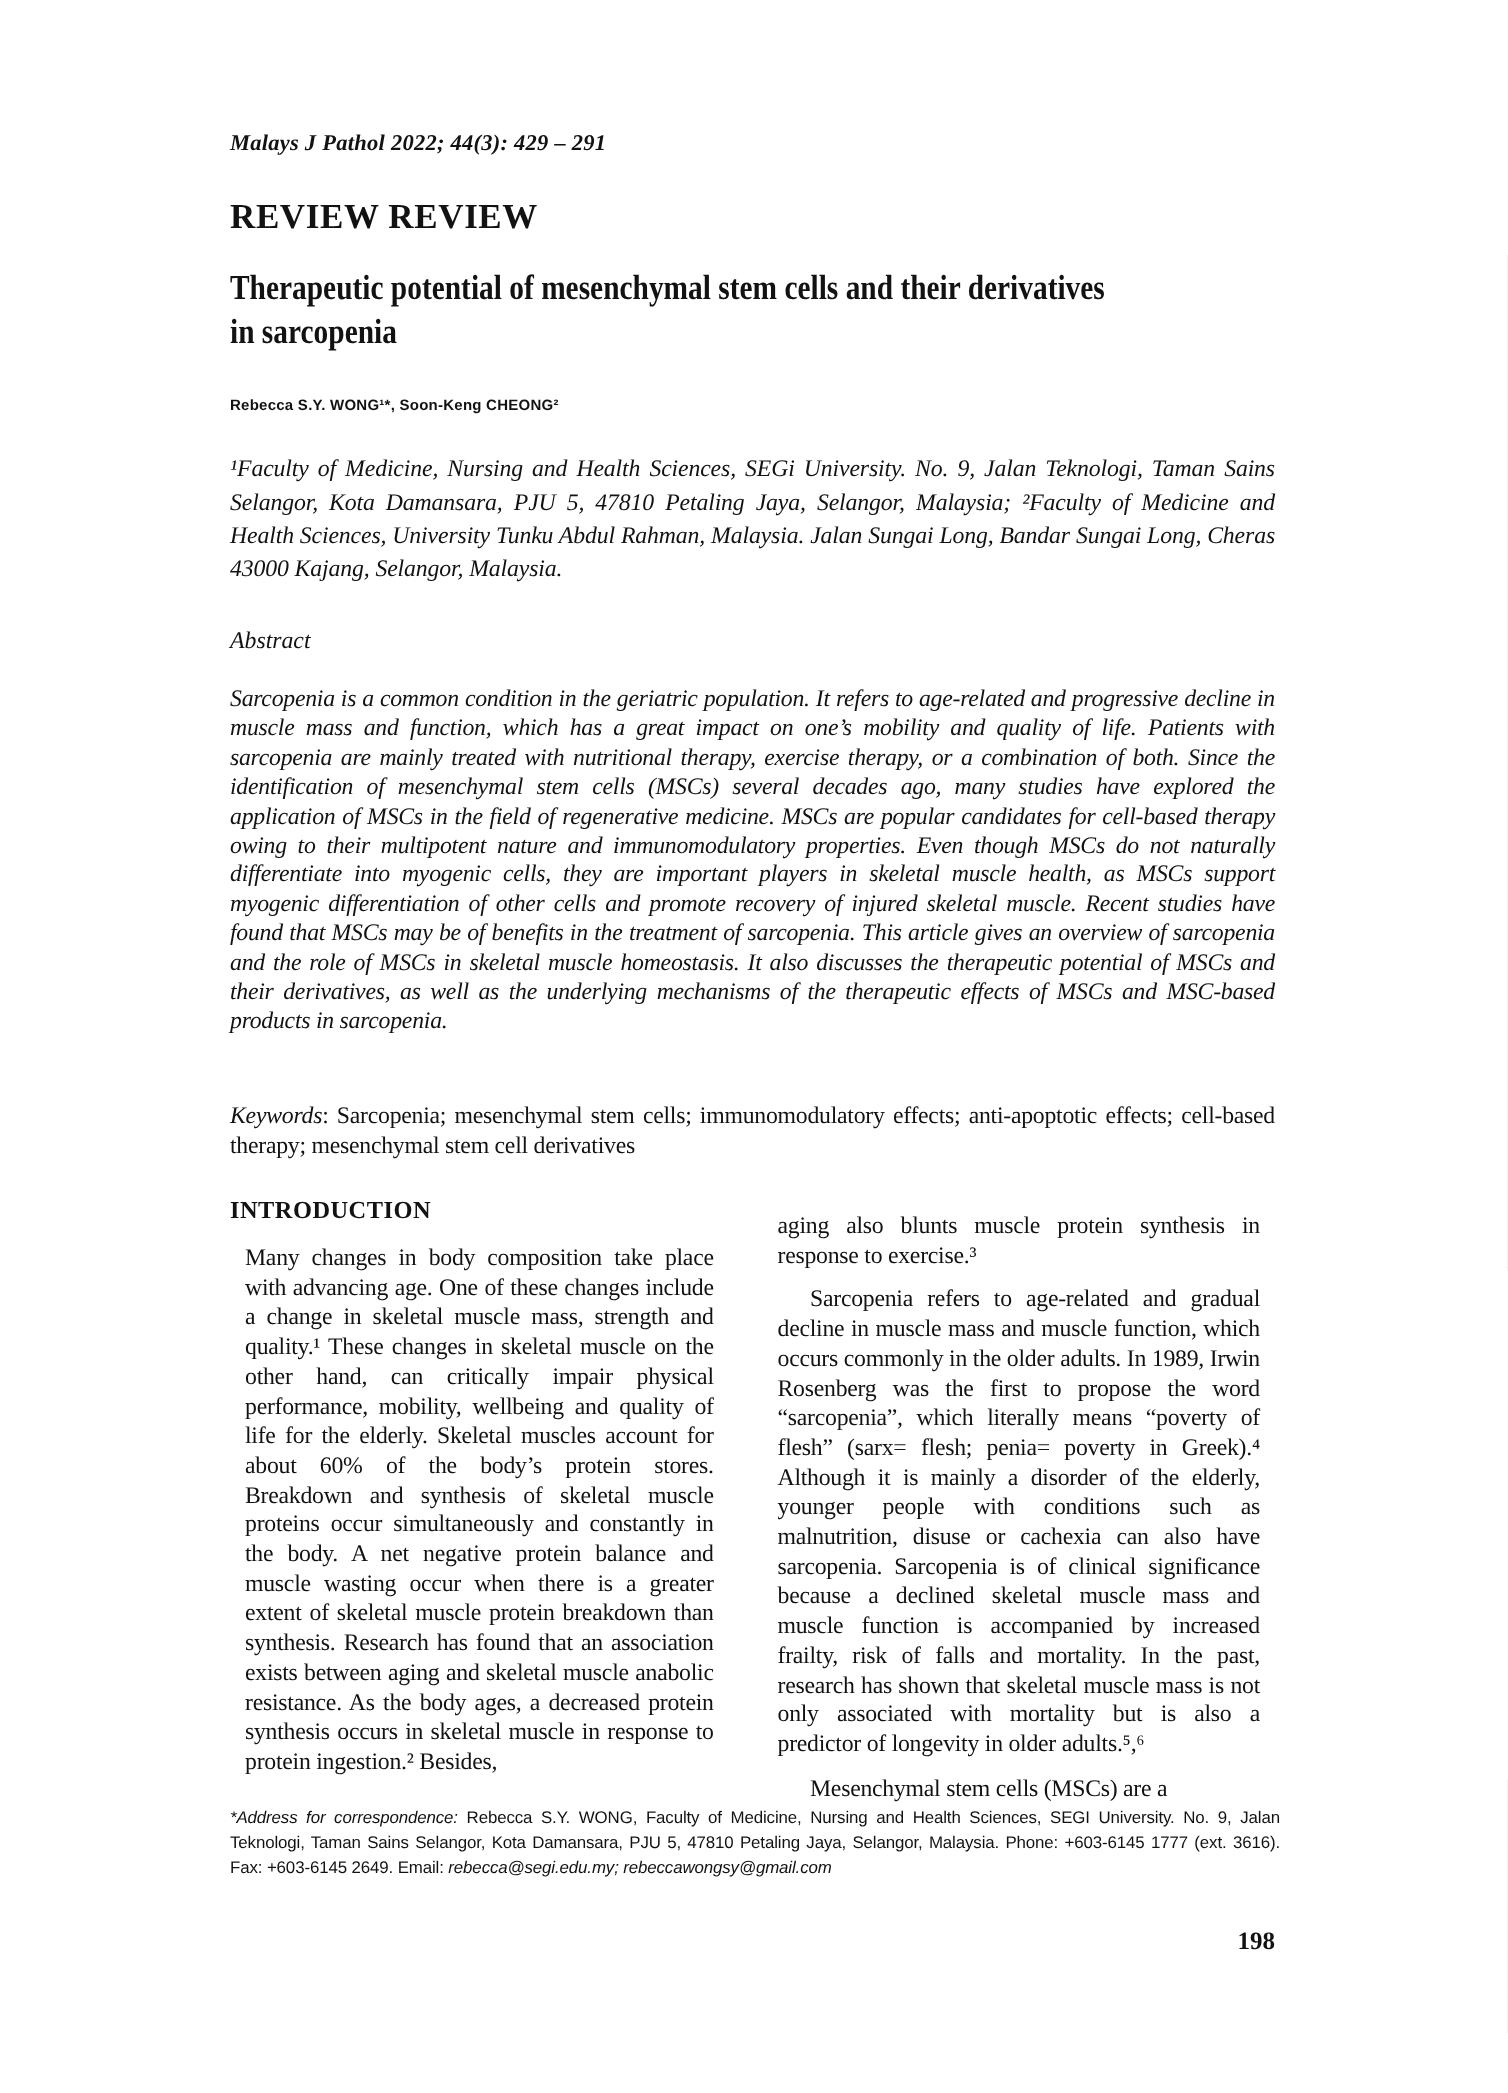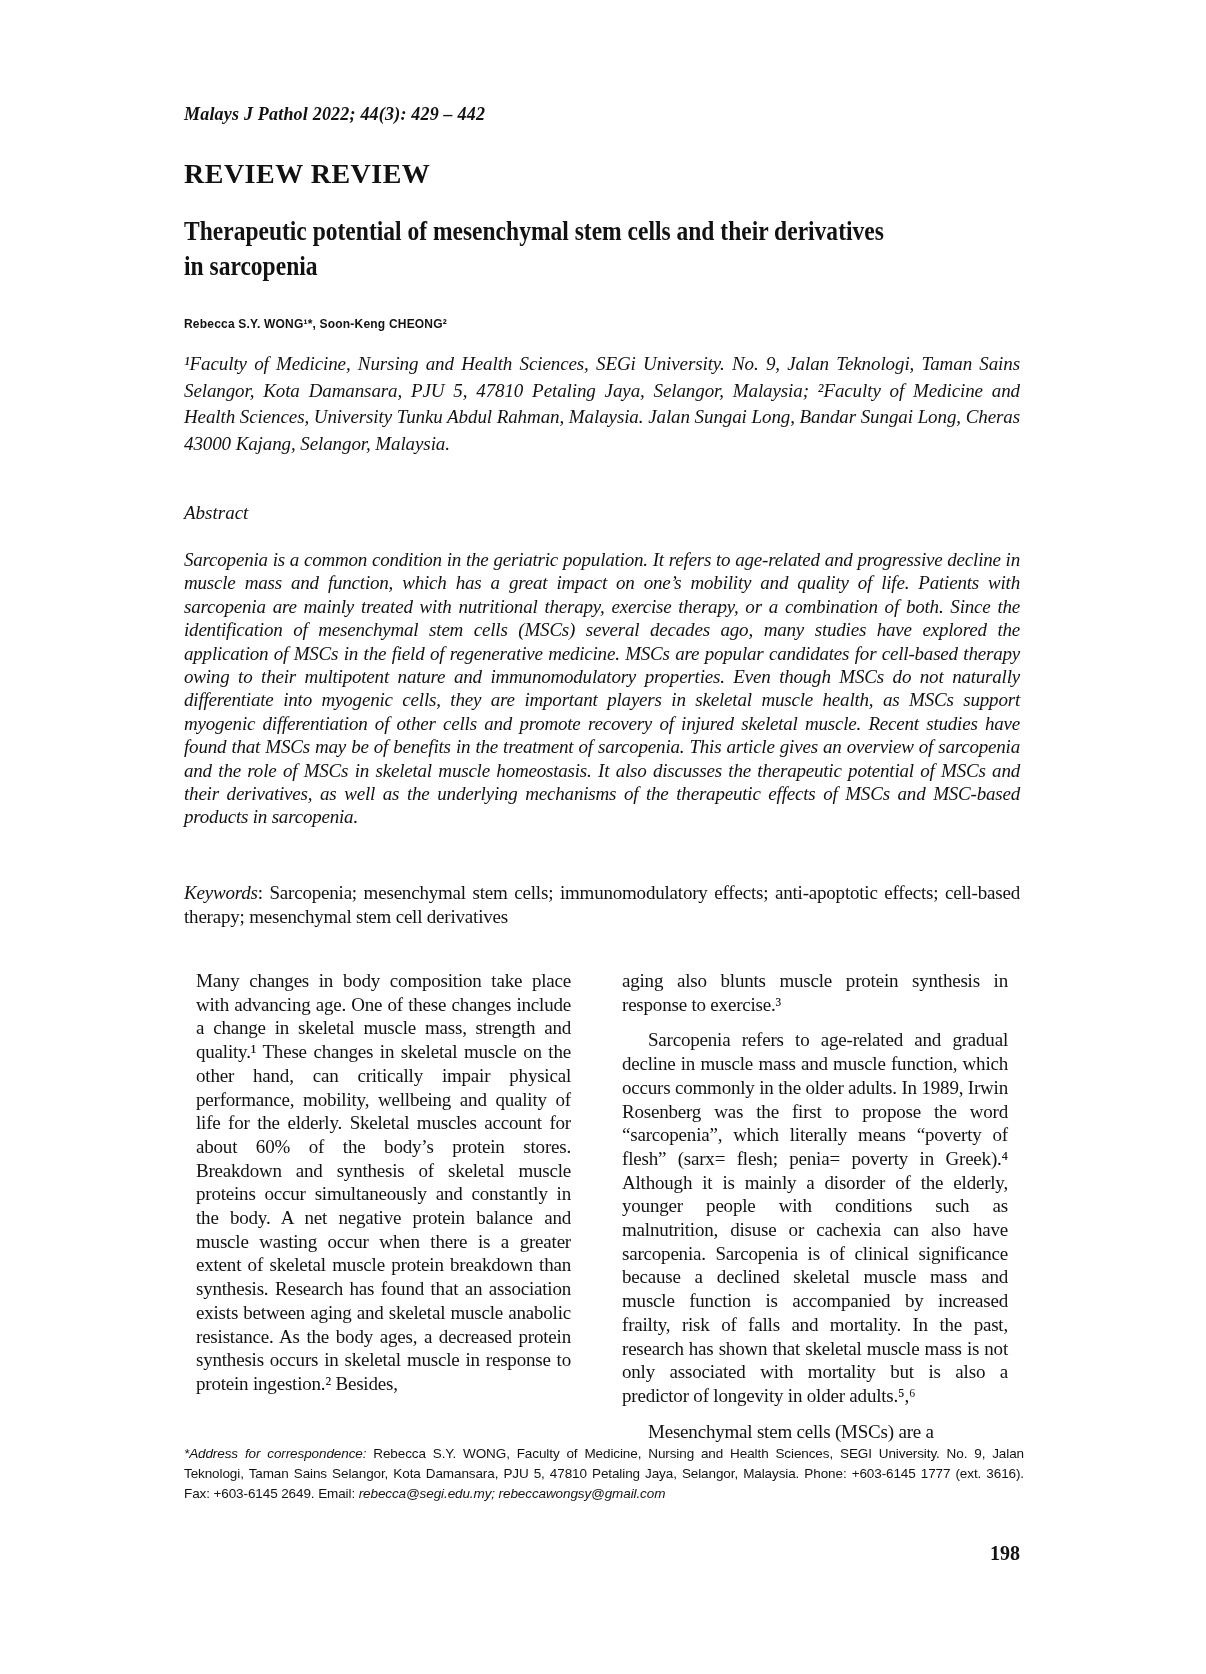--- a/index.html
+++ b/index.html
@@ -29,21 +29,21 @@
     font-size: 28px; font-weight: bold; line-height: 35px;
     white-space: nowrap;
     transform: scaleX(0.84); transform-origin: 0 50%;
   }
   .authors {
     position: absolute; left: 184px; top: 317px;
     font-family: "Liberation Sans", sans-serif;
     font-size: 12px; font-weight: bold; letter-spacing: 0.2px;
   }
   .affiliations {
-    position: absolute; left: 184px; top: 351px; width: 836px;
+    position: absolute; left: 184px; top: 363px; width: 836px;
     font-size: 19px; font-style: italic; line-height: 26.5px;
     text-align: justify; letter-spacing: -0.1px;
   }
   .abstract-heading {
     position: absolute; left: 184px; top: 502px;
     font-size: 19px; font-style: italic;
   }
   .abstract-body {
     position: absolute; left: 184px; top: 548px; width: 836px;
     font-size: 19px; line-height: 23.4px; text-align: justify;
@@ -81,21 +81,21 @@
   .page-number {
     position: absolute; left: 184px; top: 1542px; width: 836px;
     text-align: right; font-size: 20px; font-weight: bold;
   }
 </style>
 </head>
 <body>
 
 <div class="page">
 
-  <div class="journal-header">Malays J Pathol 2022; 44(3): 429 – 442</div>
+  <div class="journal-header">Malays J Pathol 2022; 44(3): 429 – 291</div>
 
   <div class="article-type">REVIEW REVIEW</div>
 
   <div class="title-block">
     <div class="title-line">Therapeutic potential of mesenchymal stem cells and their derivatives</div>
     <div class="title-line">in sarcopenia</div>
   </div>
 
   <div class="authors">Rebecca S.Y. WONG¹*, Soon-Keng CHEONG²</div>
 
@@ -103,20 +103,21 @@
 
   <div class="abstract-heading">Abstract</div>
 
   <div class="abstract-body">Sarcopenia is a common condition in the geriatric population. It refers to age-related and progressive decline in muscle mass and function, which has a great impact on one’s mobility and quality of life. Patients with sarcopenia are mainly treated with nutritional therapy, exercise therapy, or a combination of both. Since the identification of mesenchymal stem cells (MSCs) several decades ago, many studies have explored the application of MSCs in the field of regenerative medicine. MSCs are popular candidates for cell-based therapy owing to their multipotent nature and immunomodulatory properties. Even though MSCs do not naturally differentiate into myogenic cells, they are important players in skeletal muscle health, as MSCs support myogenic differentiation of other cells and promote recovery of injured skeletal muscle. Recent studies have found that MSCs may be of benefits in the treatment of sarcopenia.  This article gives an overview of sarcopenia and the role of MSCs in skeletal muscle homeostasis. It also discusses the therapeutic potential of MSCs and their derivatives, as well as the underlying mechanisms of the therapeutic effects of MSCs and MSC-based products in sarcopenia.</div>
 
   <div class="keywords">
     <span class="kw-label">Keywords</span><span>: Sarcopenia; mesenchymal stem cells; immunomodulatory effects; anti-apoptotic effects; cell-based therapy; mesenchymal stem cell derivatives</span>
   </div>
 
   <div class="column left-col">
+    <p class="section-heading">INTRODUCTION</p>
     <p class="body-par">Many changes in body composition take place with advancing age. One of these changes include a change in skeletal muscle mass, strength and quality.¹ These changes in skeletal muscle on the other hand, can critically impair physical performance, mobility, wellbeing and quality of life for the elderly. Skeletal muscles account for about 60% of the body’s protein stores. Breakdown and synthesis of skeletal muscle proteins occur simultaneously and constantly in the body. A net negative protein balance and muscle wasting occur when there is a greater extent of skeletal muscle protein breakdown than synthesis. Research has found that an association exists between aging and skeletal muscle anabolic resistance. As the body ages, a decreased protein synthesis occurs in skeletal muscle in response to protein ingestion.² Besides,</p>
   </div>
 
   <div class="column right-col">
     <p class="body-par">aging also blunts muscle protein synthesis in response to exercise.³</p>
     <p class="body-par indent">Sarcopenia refers to age-related and gradual decline in muscle mass and muscle function, which occurs commonly in the older adults. In 1989, Irwin Rosenberg was the first to propose the word “sarcopenia”, which literally means “poverty of flesh” (sarx= flesh; penia= poverty in Greek).⁴ Although it is mainly a disorder of the elderly, younger people with conditions such as malnutrition, disuse or cachexia can also have sarcopenia. Sarcopenia is of clinical significance because a declined skeletal muscle mass and muscle function is accompanied by increased frailty, risk of falls and mortality. In the past, research has shown that skeletal muscle mass is not only associated with mortality but is also a predictor of longevity in older adults.⁵,⁶</p>
     <p class="body-par indent">Mesenchymal stem cells (MSCs) are a</p>
   </div>
 
   <div class="footnote">

